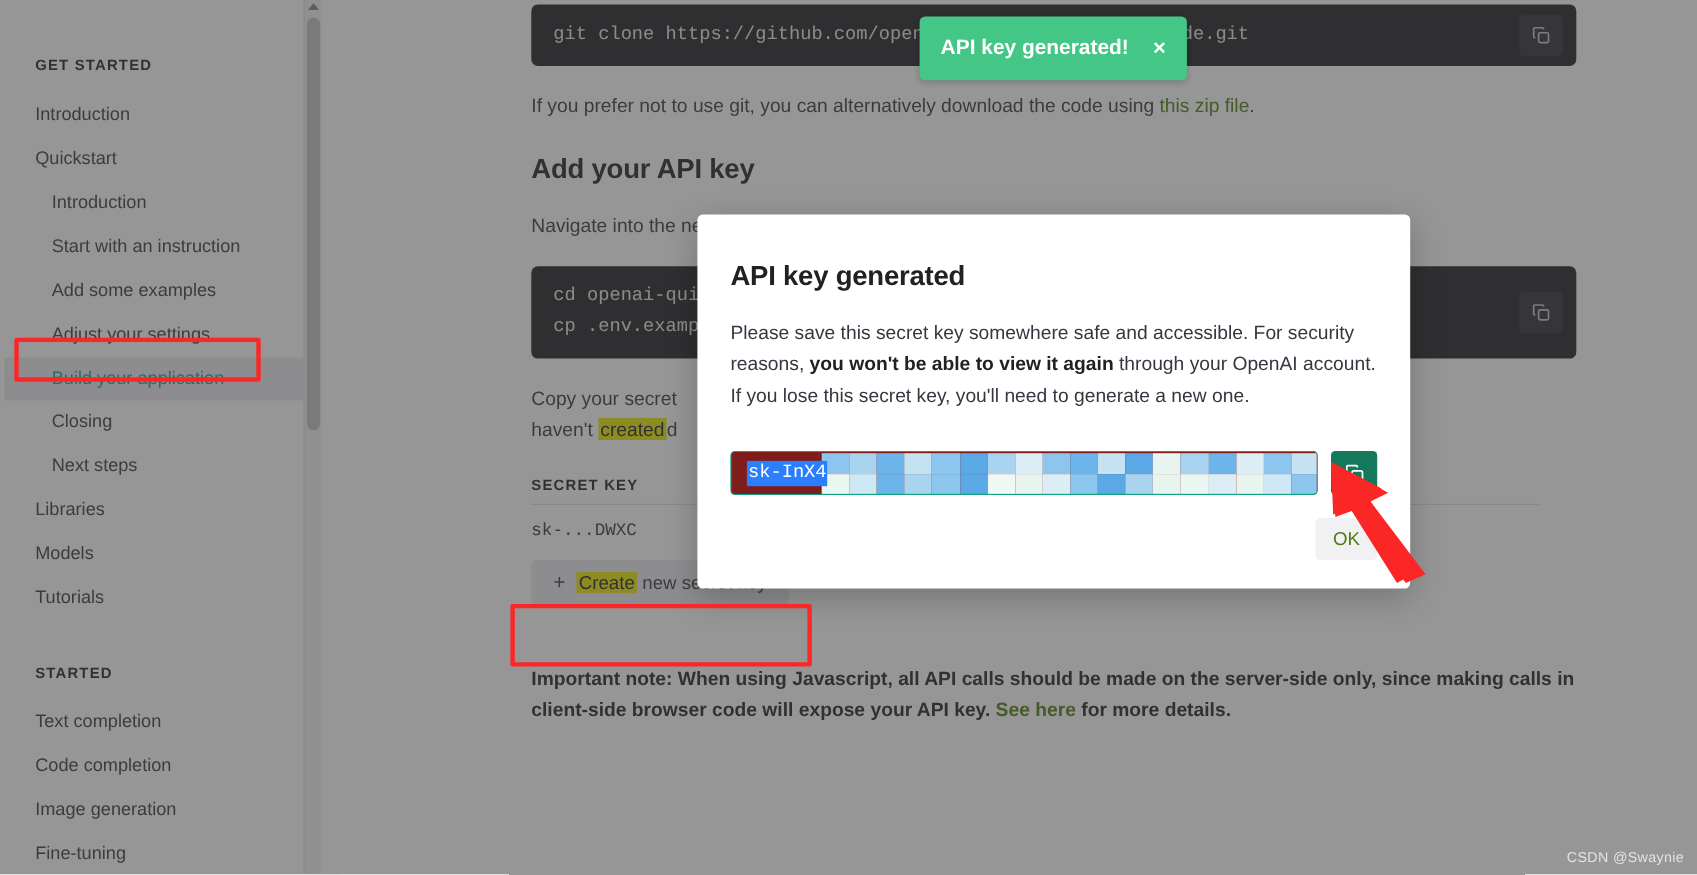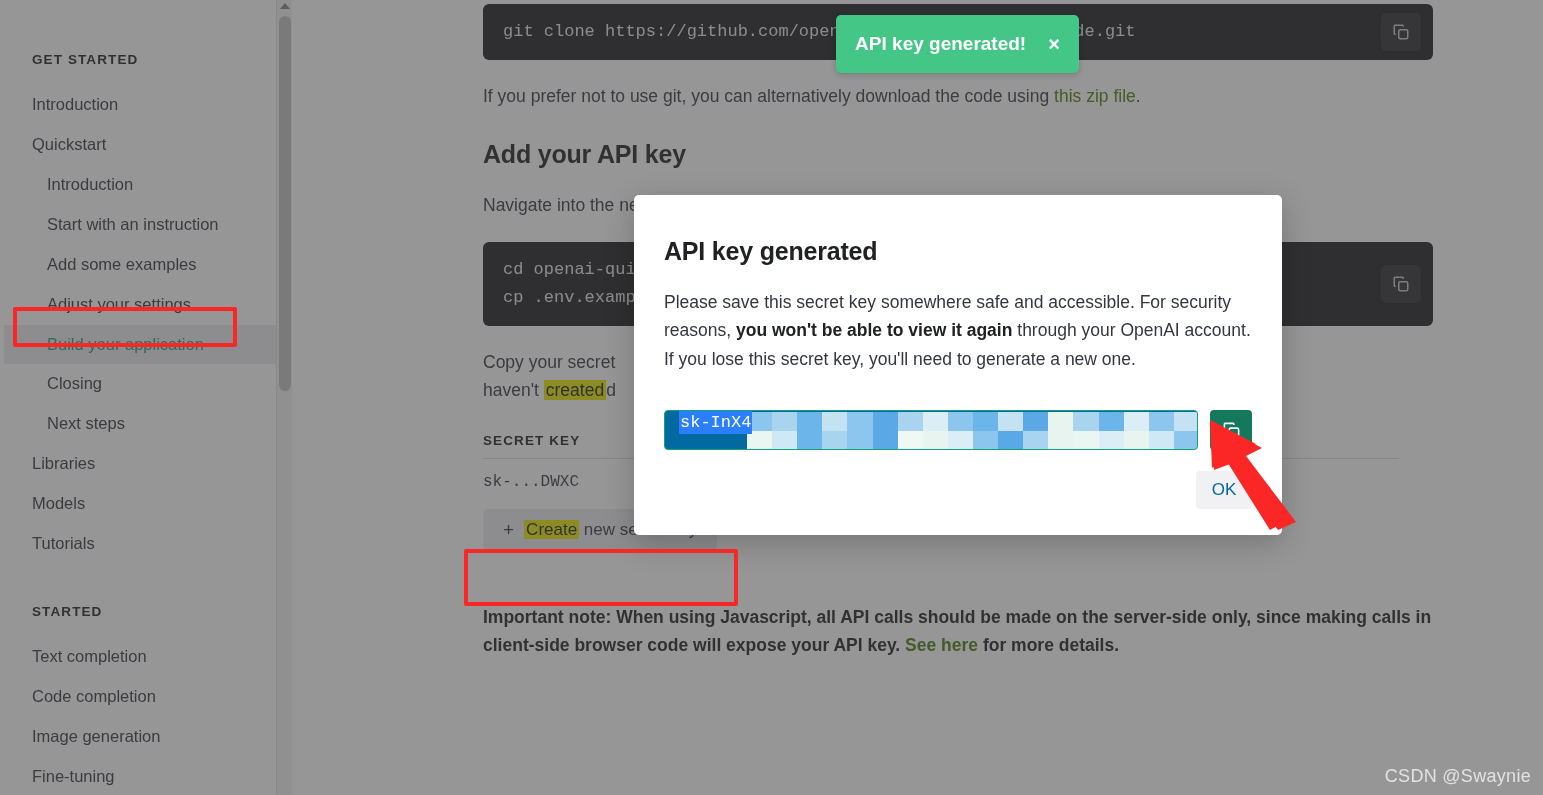--- a/index.html
+++ b/index.html
@@ -253,24 +253,24 @@
     display: flex;
     align-items: center;
     gap: 12px;
     margin-top: 10px;
   }
   .key-field {
     position: relative;
     width: 535px; height: 40px;
     border: 1.5px solid #10a37f;
     border-radius: 4px;
-    background: #0369a1;
+    background: #7f1d1d;
     overflow: hidden;
     display: flex;
-    align-items: flex-start;
+    align-items: center;
     cursor: text;
   }
   .key-visible {
     font-family: "Liberation Mono", monospace;
     font-size: 17px;
     background: #2b7fff;
     color: #ffffff;
     padding: 2px 1px;
     margin-left: 14px;
     white-space: nowrap;
@@ -297,38 +297,38 @@
     cursor: pointer;
   }
   .ok-btn {
     position: absolute;
     right: 30px; bottom: 26px;
     width: 56px; height: 38px;
     background: #f1f1f3;
     border: none;
     border-radius: 4px;
     font-size: 17px;
-    color: #0369a1;
+    color: #4d7c0f;
     cursor: pointer;
     font-family: "Liberation Sans", sans-serif;
   }
 
   
   .arrow-svg {
     position: absolute;
     left: 1200px; top: 400px;
     z-index: 65;
     pointer-events: none;
   }
 
   
   .watermark {
     position: absolute;
     right: 12px; bottom: 8px;
-    font-size: 18px;
+    font-size: 13px;
     color: rgba(255,255,255,0.72);
     z-index: 80;
     letter-spacing: 0.3px;
   }
 </style>
 </head>
 <body>
 
 <div id="root">
 

